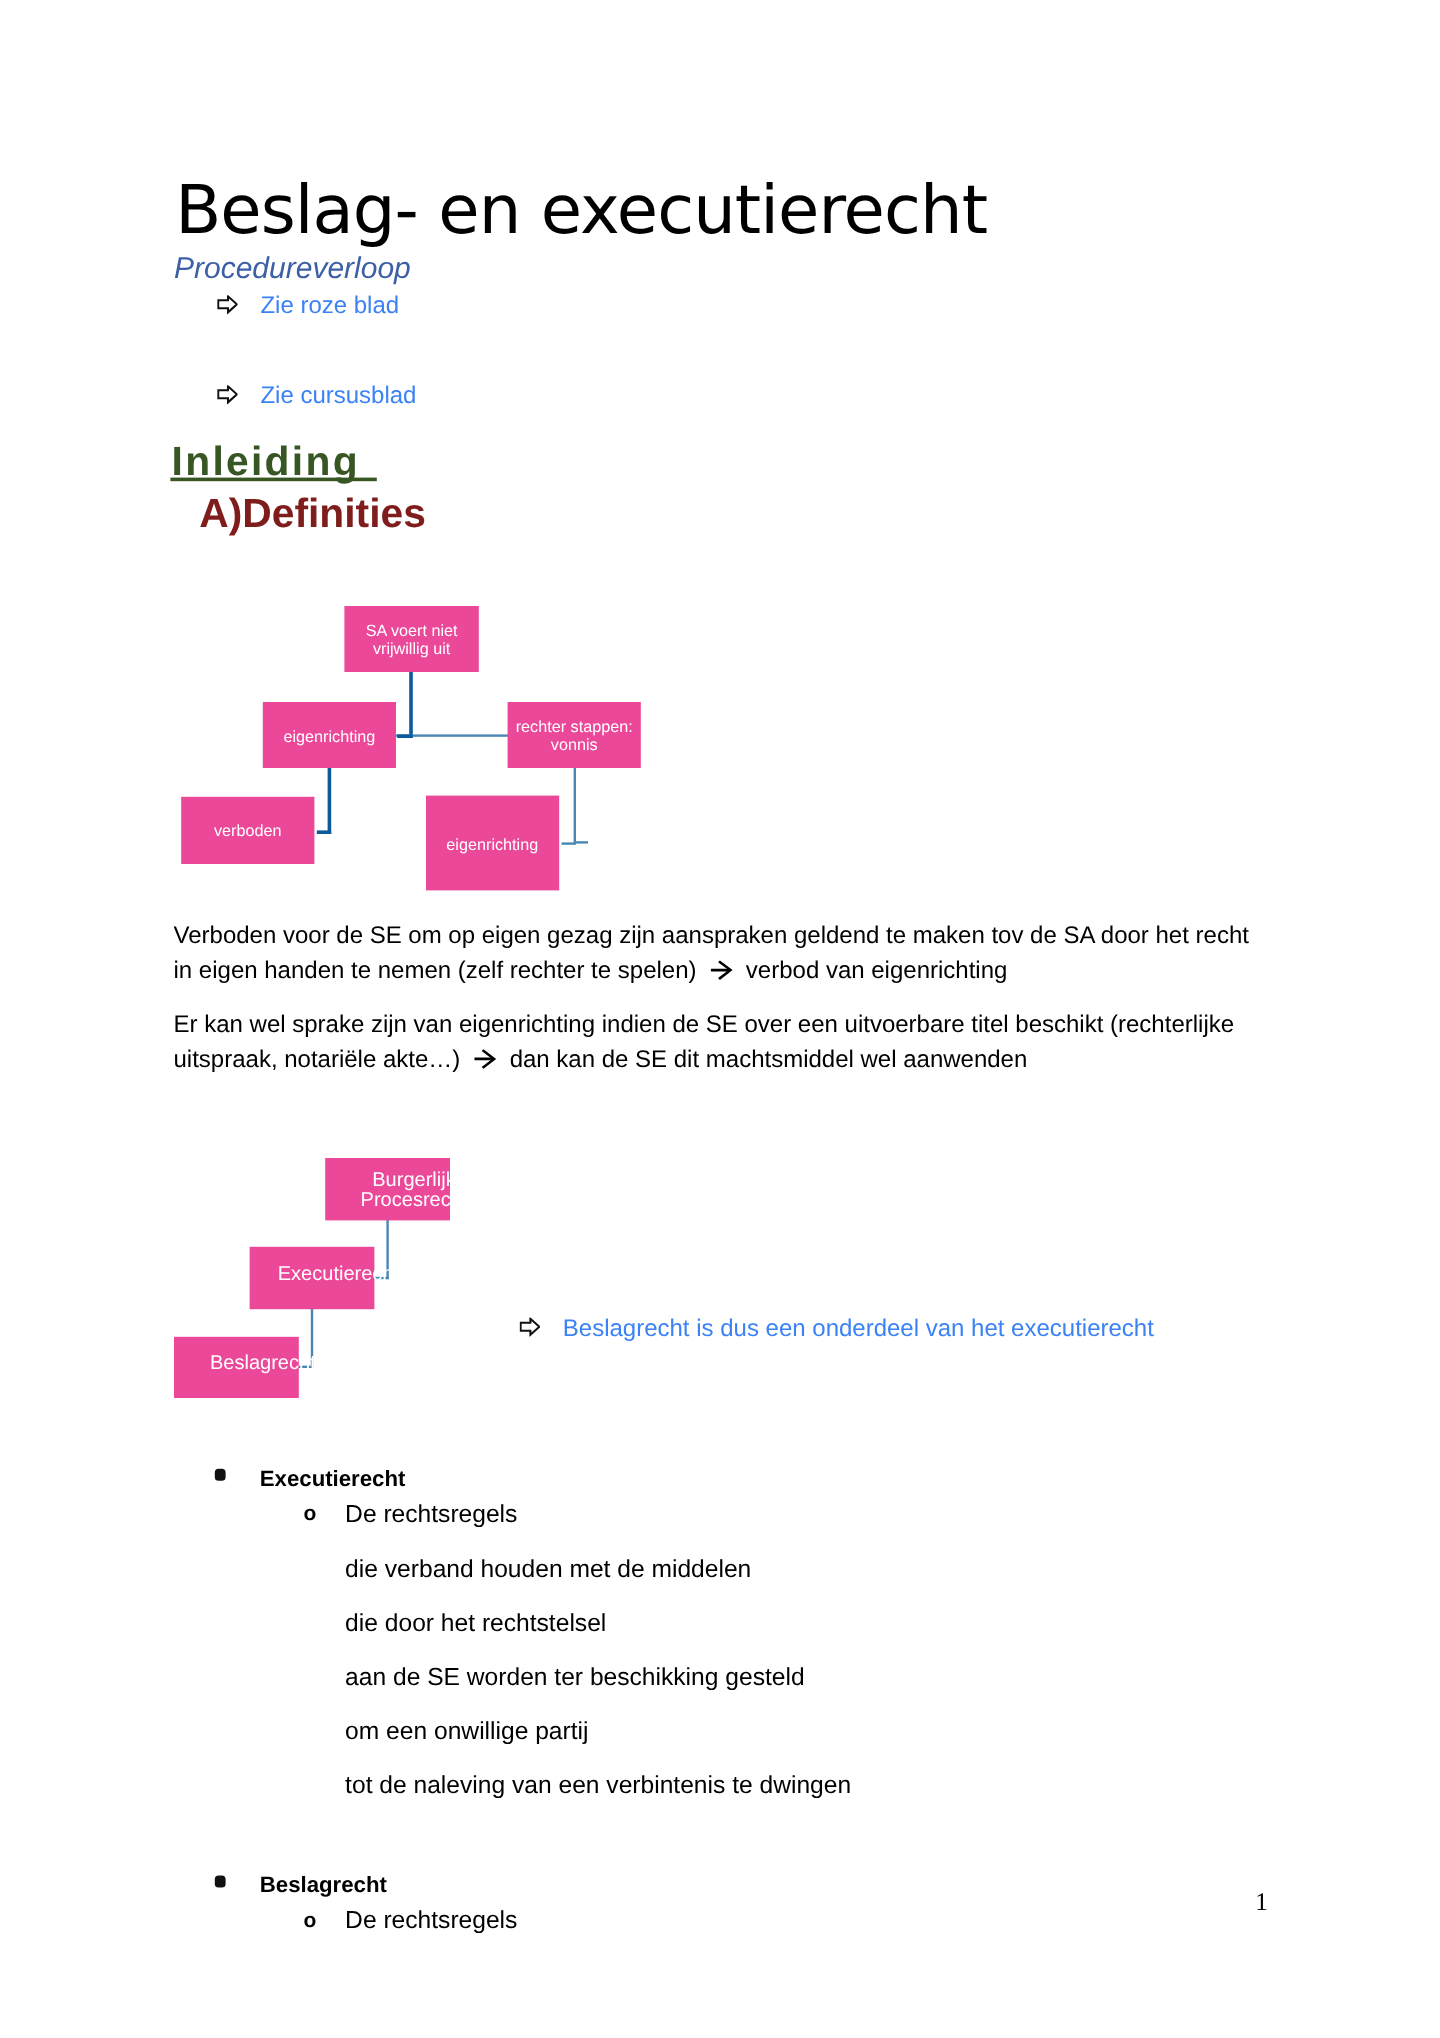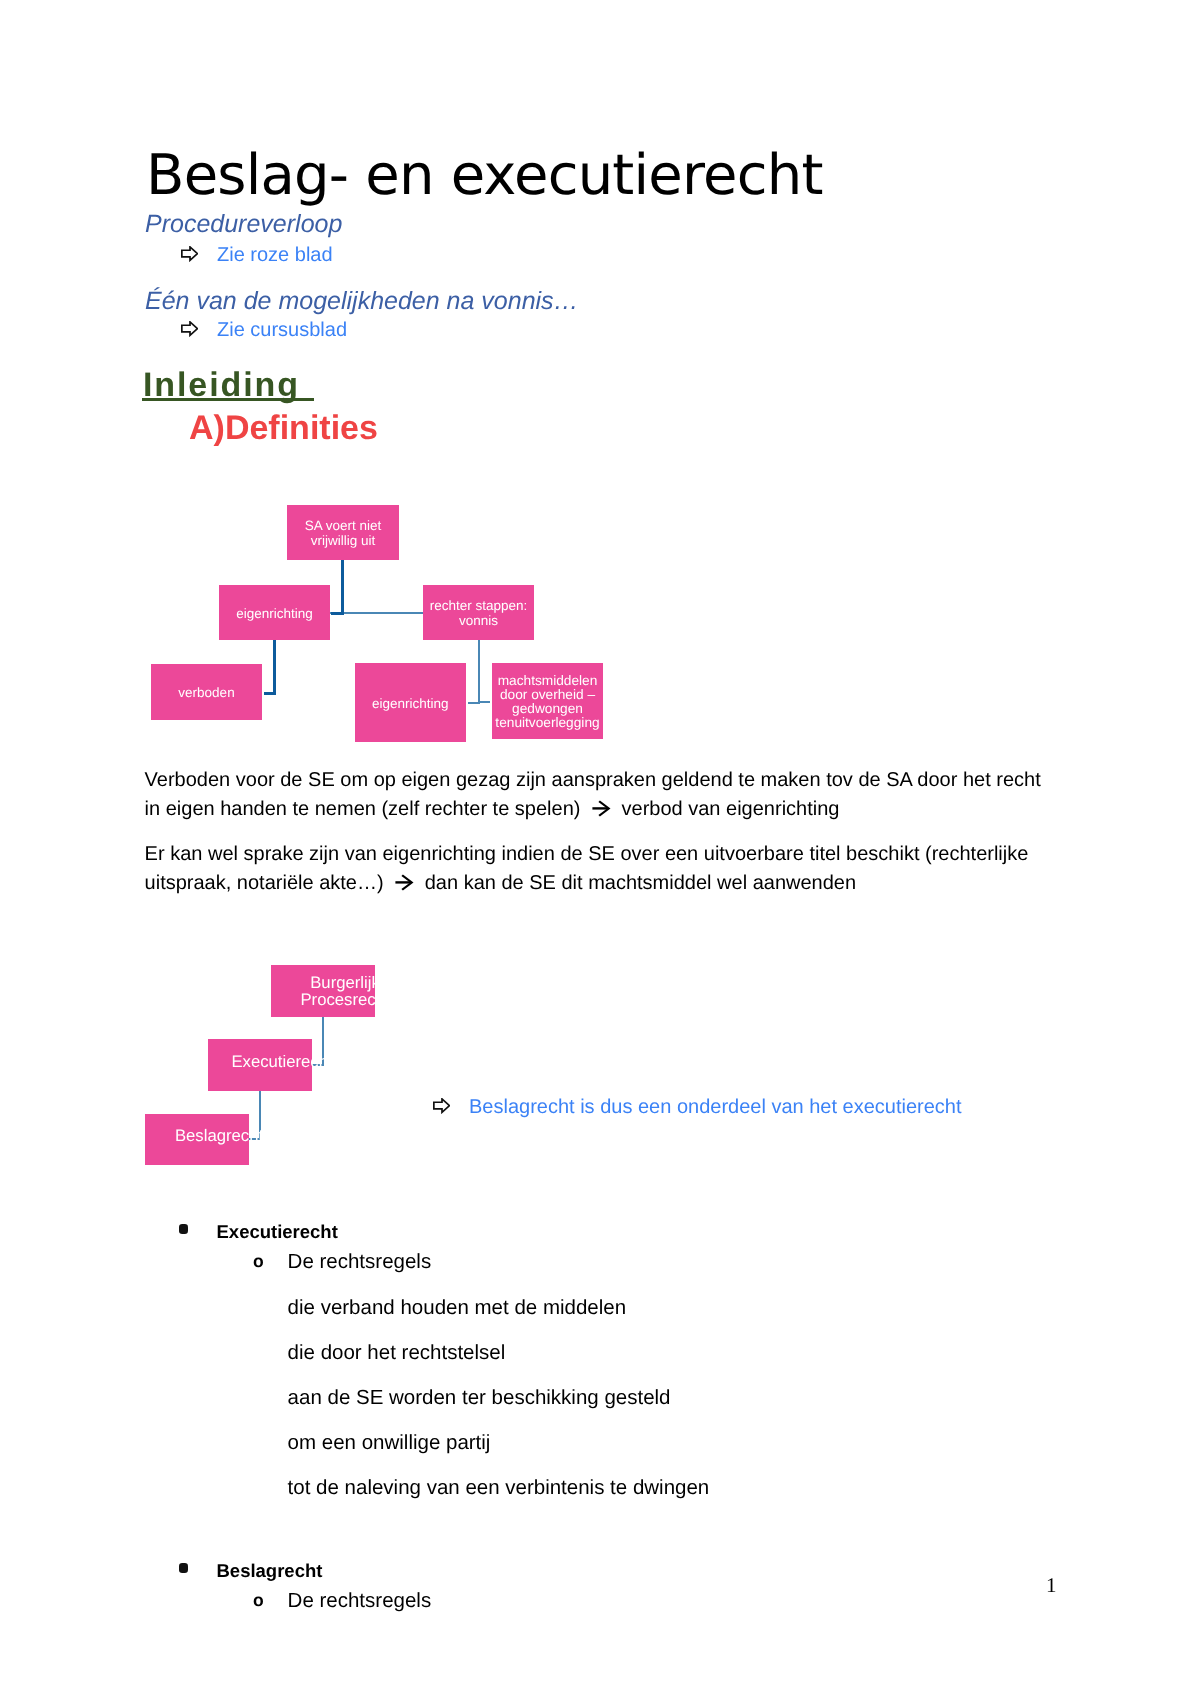--- a/index.html
+++ b/index.html
@@ -13,21 +13,21 @@
   #doc-title{left:146px;top:148px;font-size:56px;line-height:1;white-space:nowrap;letter-spacing:-0.78px;
              font-family:"DejaVu Sans",sans-serif;}
 
   .blue-h{color:#3C5FA5;font-style:italic;font-size:25px;white-space:nowrap;line-height:1;}
   .arrow-row{font-size:20px;white-space:nowrap;line-height:1;color:#3b82f6;}
   .arrow-row .ar{display:inline-block;width:36px;height:15.2px;}
   .arrow-row .ar svg{vertical-align:-0.5px;}
 
   #inleiding{left:143px;font-size:34px;font-weight:bold;color:#375623;white-space:nowrap;line-height:1;letter-spacing:1.9px;}
   #inleiding-underline{left:142px;top:398px;width:172px;height:3px;background:#375623;}
-  #definities{left:189px;font-size:34px;font-weight:bold;color:#ef4444;white-space:nowrap;line-height:1;}
+  #definities{left:166px;font-size:34px;font-weight:bold;color:#7f1d1d;white-space:nowrap;line-height:1;}
 
   .para{font-size:20px;line-height:29px;color:#000;white-space:nowrap;}
   .rarrow{display:inline-block;vertical-align:-2.5px;width:19px;height:18px;margin:0 5px 0 6px;}
 
   .node{position:absolute;background:#ec4899;color:#fff;display:flex;align-items:center;
         justify-content:center;text-align:center;line-height:1.18;box-sizing:border-box;}
   .conn{position:absolute;background:#0d5b9c;}
   .conn.light{background:#4a87b5;}
 
   .bullist{position:absolute;font-size:20.5px;line-height:29px;white-space:nowrap;}
@@ -55,21 +55,20 @@
 
   <div class="abs" id="doc-title">Beslag- en executierecht</div>
 
   <div class="abs blue-h" style="left:145px;top:212px">Procedureverloop</div>
   <div class="abs arrow-row" style="left:181px;top:245px">
     <span class="ar"><svg viewBox="0 0 17.4 15.2" width="17.4" height="15.2" aria-hidden="true">
           <path d="M0.85 4.25 H9.0 V0.95 L16.45 7.6 L9.0 14.3 V10.95 H0.85 Z" fill="none" stroke="#111" stroke-width="1.7" stroke-linejoin="miter"></path>
         </svg></span><span>Zie roze blad</span>
   </div>
 
-  <div class="abs blue-h" style="left:145px;top:289px">Één van de mogelijkheden na vonnis…</div>
   <div class="abs arrow-row" style="left:181px;top:320px">
     <span class="ar"><svg viewBox="0 0 17.4 15.2" width="17.4" height="15.2" aria-hidden="true">
           <path d="M0.85 4.25 H9.0 V0.95 L16.45 7.6 L9.0 14.3 V10.95 H0.85 Z" fill="none" stroke="#111" stroke-width="1.7" stroke-linejoin="miter"></path>
         </svg></span><span>Zie cursusblad</span>
   </div>
 
   <div class="abs" id="inleiding" style="top:368px">
     <span>Inleiding</span>
   </div>
   <div class="abs" id="inleiding-underline"></div>
@@ -92,23 +91,20 @@
         <span>eigenrichting</span>
       </div>
     <div class="node n1" style="left:423px;top:585px;width:111px;height:55px">
         <span>rechter stappen: vonnis</span>
       </div>
     <div class="node n1" style="left:151px;top:664px;width:111px;height:56px">
         <span>verboden</span>
       </div>
     <div class="node n1" style="left:354.5px;top:663px;width:111.5px;height:79px">
         <span>eigenrichting</span>
-      </div>
-    <div class="node n1 small" style="left:492px;top:663px;width:111px;height:76px">
-        <span>machtsmiddelen door overheid – gedwongen tenuitvoerlegging</span>
       </div>
   </div>
 
   <div class="abs para" style="left:144.6px;top:766px;">
     <div>Verboden voor de SE om op eigen gezag zijn aanspraken geldend te maken tov de SA door het recht</div>
     <div><span>in eigen handen te nemen (zelf rechter te spelen) </span><span class="rarrow"><svg viewBox="0 0 19 18" width="19" height="18" aria-hidden="true">
             <path d="M0.4 7.2 H15.6 V9.6 H0.4 Z" fill="#000"></path>
             <path d="M7.9 0.4 L18.5 8.4 L7.9 16.6 L6.4 15.1 L15.1 8.4 L6.4 1.9 Z" fill="#000"></path>
           </svg></span><span> verbod van eigenrichting</span></div>
   </div>

